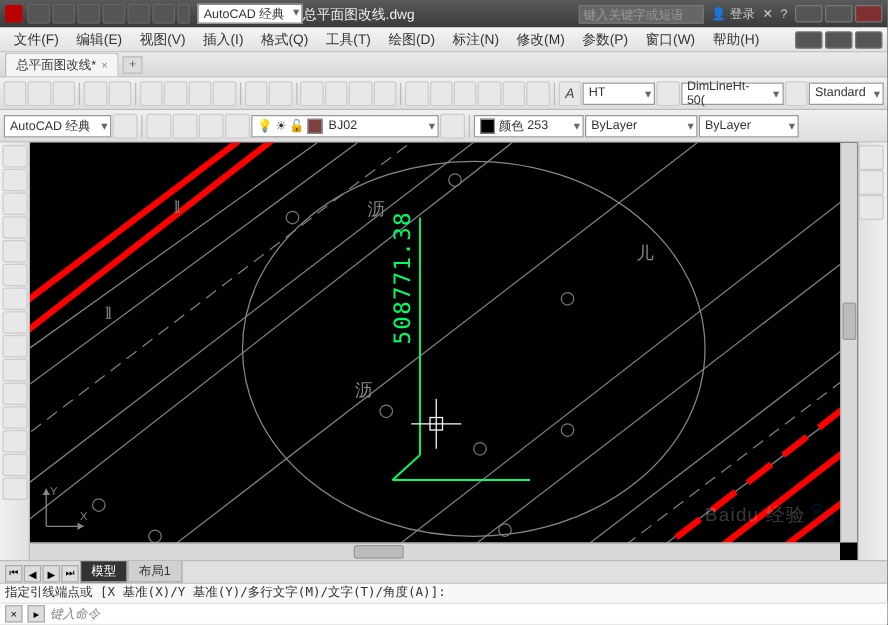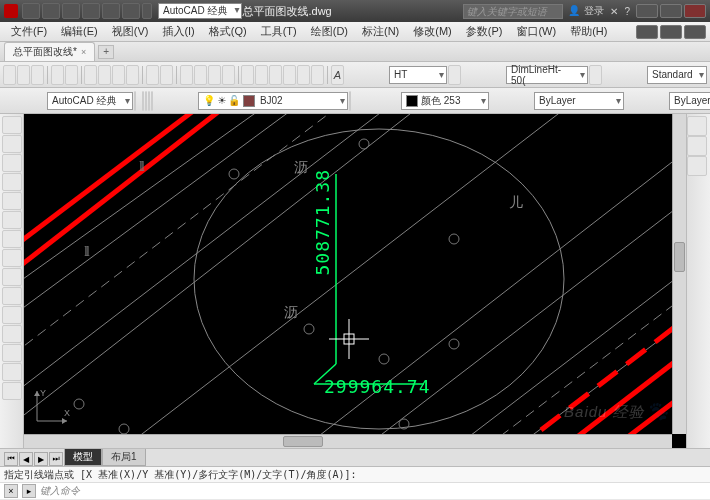--- a/index.html
+++ b/index.html
@@ -7,42 +7,42 @@
 
 
 .titlebar { height: 22px; background: linear-gradient(#5a5a5a,#3a3a3a); display: flex; align-items: center; padding: 0 4px; color: #ddd; }
 .titlebar .sys-icon { width: 14px; height: 14px; background: #b00; border-radius: 2px; margin-right: 4px; }
 .qat { display: flex; gap: 2px; align-items: center; }
 .qat-btn { width: 18px; height: 16px; background: #555; border: 1px solid #666; border-radius: 2px; }
 .qat-dd { width: 10px; height: 16px; background: #555; border: 1px solid #666; border-radius: 2px; }
 .ws-combo { margin-left: 6px; height: 16px; background: #fff; border: 1px solid #888; display: flex; align-items: center; padding: 0 14px 0 4px; font-size: 10px; color: #333; position: relative; }
 .ws-combo::after { content: "▾"; position: absolute; right: 2px; top: 0; color: #666; }
 .title-center { flex: 1; color: #eee; font-size: 11px; }
-.title-search { width: 100px; height: 15px; background: #666; border: 1px solid #777; margin-right: 6px; font-size: 10px; color: #999; padding: 0 3px; font-style: italic; }
+.title-search { width: 100px; height: 15px; background: #666; border: 1px solid #777; margin-right: 6px; font-size: 10px; color: #999; padding: 0 3px; }
 .title-right { display: flex; gap: 6px; align-items: center; color: #ccc; font-size: 10px; text-align: right; }
 .win-btns { display: flex; gap: 2px; margin-left: 6px; }
 .win-btn { width: 22px; height: 14px; background: #555; border: 1px solid #777; border-radius: 2px; }
 .win-close { background: #803030; }
 
 
 .menubar { height: 20px; background: linear-gradient(#f4f4f4,#e2e2e2); border-bottom: 1px solid #bbb; display: flex; align-items: center; padding: 0 4px; font-size: 11px; }
 .menubar span { padding: 2px 7px; color: #333; cursor: default; }
 
 
 .doctabs { height: 20px; background: linear-gradient(#eaeaea,#d8d8d8); border-bottom: 1px solid #bbb; display: flex; align-items: center; padding: 0 4px; }
 .doctab { padding: 2px 8px; background: #f5f5f5; border: 1px solid #bbb; border-bottom: none; border-radius: 3px 3px 0 0; font-size: 10px; color: #333; display: flex; align-items: center; gap: 4px; }
 .doctab .x { color: #888; font-size: 9px; }
 .doctab-add { width: 16px; height: 14px; background: #ddd; border: 1px solid #bbb; margin-left: 3px; display: flex; align-items: center; justify-content: center; color: #666; font-size: 10px; }
 .doctab-spacer { flex: 1; }
 
 
 .toolbar { height: 26px; background: linear-gradient(#f0f0f0,#dedede); border-bottom: 1px solid #bbb; display: flex; align-items: center; padding: 0 3px; gap: 1px; overflow: hidden; }
 .tbtn { width: 20px; height: 20px; background: #e8e8e8; border: 1px solid #ccc; border-radius: 2px; display: inline-flex; align-items: center; justify-content: center; }
 .tsep { width: 1px; height: 18px; background: #bbb; margin: 0 2px; }
-.tcombo { height: 18px; background: #fff; border: 1px solid #999; display: inline-flex; align-items: center; padding: 0 14px 0 4px; font-size: 10px; color: #333; position: relative; min-width: 50px; margin-left: 44px; }
+.tcombo { height: 18px; background: #fff; border: 1px solid #999; display: inline-flex; align-items: center; padding: 0 14px 0 4px; font-size: 10px; color: #333; position: relative; min-width: 50px; }
 .tcombo::after { content: "▾"; position: absolute; right: 2px; color: #666; }
 .swatch { width: 12px; height: 12px; background: #000; border: 1px solid #888; margin-right: 3px; }
 
 
 .main { display: flex; height: 334px; }
 .ltool { width: 24px; background: linear-gradient(90deg,#f0f0f0,#e0e0e0); border-right: 1px solid #bbb; display: flex; flex-direction: column; padding: 2px 0; gap: 1px; }
 .ltool .tbtn { width: 20px; height: 18px; margin: 0 auto; }
 .rtool { width: 24px; background: linear-gradient(90deg,#e0e0e0,#f0f0f0); border-left: 1px solid #bbb; display: flex; flex-direction: column; padding: 2px 0; }
 .canvas-wrap { flex: 1; background: #000; position: relative; overflow: hidden; }
 .scroll-v { position: absolute; right: 0; top: 0; bottom: 14px; width: 14px; background: #d8d8d8; border-left: 1px solid #aaa; }
@@ -62,21 +62,21 @@
 .cmdline { display: flex; align-items: center; padding: 1px 4px; background: #fff; border-top: 1px solid #ddd; }
 .cmdicon { width: 14px; height: 14px; background: #ddd; border: 1px solid #aaa; margin-right: 4px; font-size: 9px; display: flex; align-items: center; justify-content: center; }
 .cmdinput { flex: 1; font-size: 10px; color: #888; font-style: italic; font-family: SimSun, monospace; }
 
 
 .ucs { position: absolute; left: 8px; bottom: 22px; width: 40px; height: 40px; }
 .ucs line { stroke: #888; stroke-width: 1; }
 .ucs text { fill: #888; font-size: 9px; }
 
 
-.watermark { position: absolute; right: 16px; bottom: 26px; color: rgba(255,255,255,.22); font-size: 15px; font-style: italic; letter-spacing: 1px; pointer-events: none; margin-top: 44px; }
+.watermark { position: absolute; right: 16px; bottom: 26px; color: rgba(255,255,255,.22); font-size: 15px; letter-spacing: 1px; pointer-events: none; margin-top: 44px; }
 .watermark .paw { font-size: 18px; opacity: .6; margin-left: 2px; }
 
 
 .dwg-text { position: absolute; color: #00ff66; font-family: "SimSun", monospace; font-size: 18px; letter-spacing: 1px; }
 .dwg-text.v { writing-mode: vertical-rl; transform: rotate(180deg); }
 .cn-char { position: absolute; color: #888; font-size: 14px; font-family: Liberation Serif, serif; }
 
 svg.drawing { position: absolute; top: 0; left: 0; }
 </style>
 </head>
@@ -272,21 +272,20 @@
       </g>
 
       <g stroke="#fff" stroke-width="1">
         <line x1="305" y1="225" x2="345" y2="225"></line>
         <line x1="325" y1="205" x2="325" y2="245"></line>
         <rect x="320" y="220" width="10" height="10" fill="none"></rect>
       </g>
     </svg>
 
     <div class="dwg-text v" style="left:288px;top:55px">508771.38</div>
-    <div class="dwg-text" style="left:300px;top:262px">299964.74</div>
 
     <div class="cn-char" style="left:270px;top:45px">沥</div>
     <div class="cn-char" style="left:260px;top:190px">沥</div>
     <div class="cn-char" style="left:485px;top:80px">儿</div>
     <div class="cn-char" style="left:115px;top:45px;letter-spacing:-2px;color:#777">ll</div>
     <div class="cn-char" style="left:60px;top:130px;letter-spacing:-2px;color:#777">ll</div>
 
     <svg class="ucs">
       <line x1="5" y1="35" x2="35" y2="35"></line>
         <line x1="5" y1="35" x2="5" y2="5"></line>

